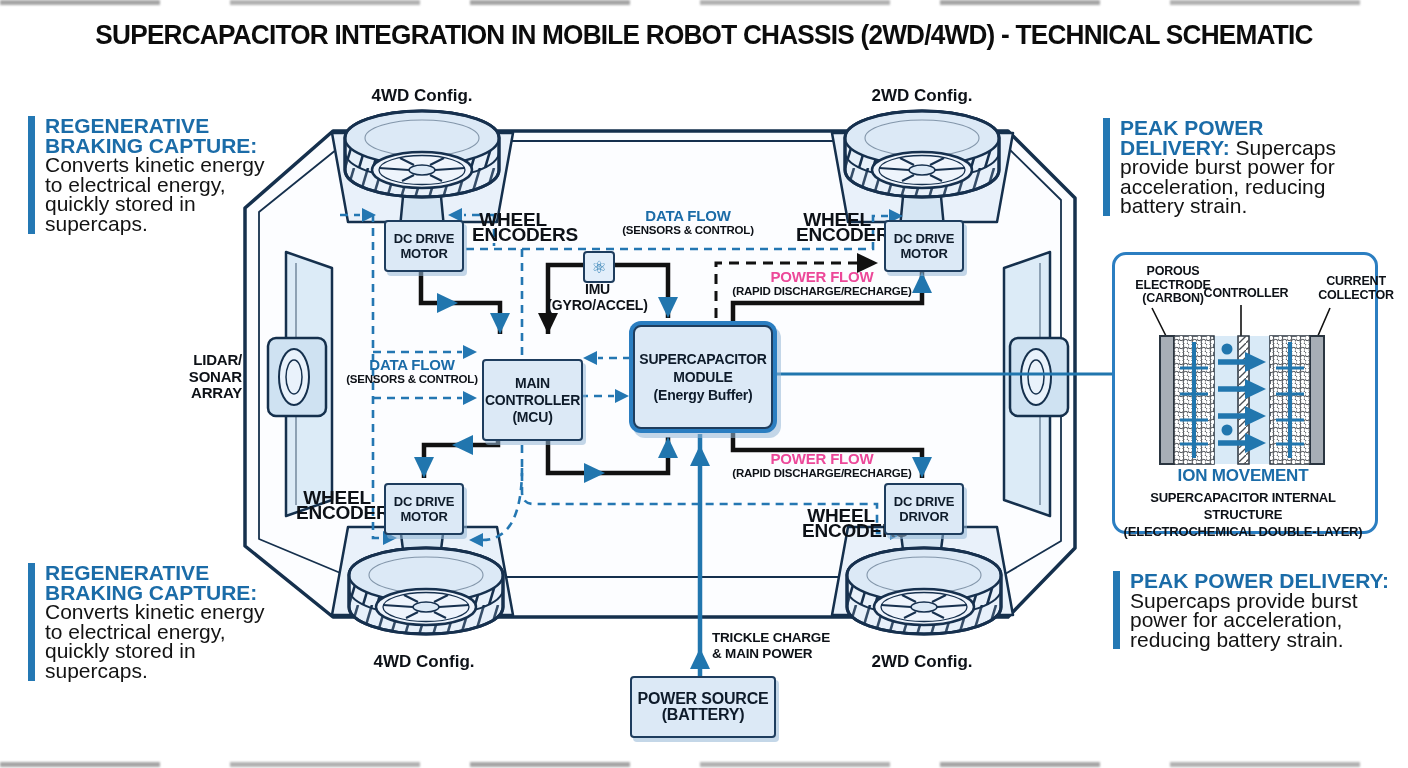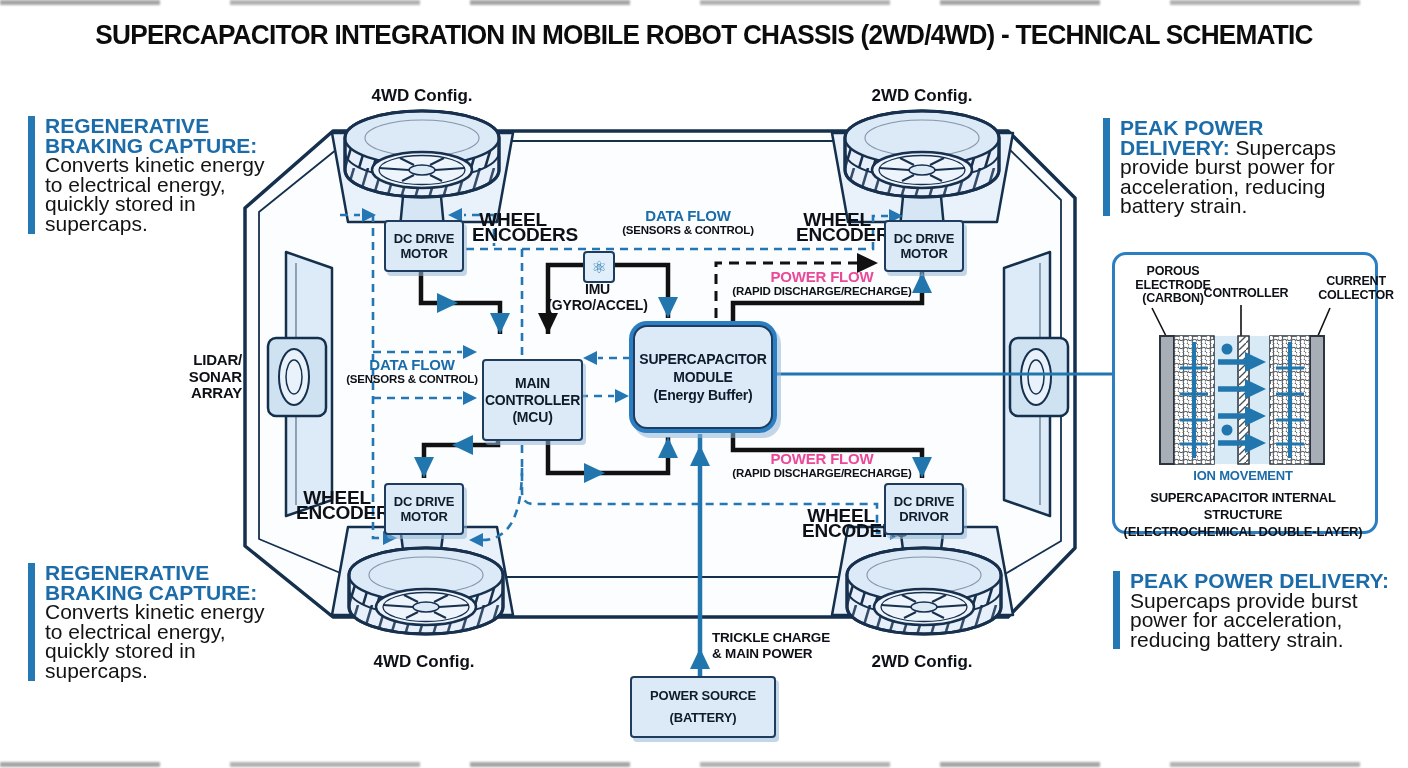--- a/index.html
+++ b/index.html
@@ -252,31 +252,31 @@
   <div class="abs comp" style="left:884px;top:220px;width:76px;height:48px;font-size:13px;line-height:15px;">DC DRIVE
 MOTOR</div>
   <div class="abs comp" style="left:384px;top:483px;width:76px;height:48px;font-size:13px;line-height:15px;">DC DRIVE
 MOTOR</div>
   <div class="abs comp" style="left:884px;top:483px;width:76px;height:48px;font-size:13px;line-height:15px;">DC DRIVE
 DRIVOR</div>
   <div class="abs comp" style="left:482px;top:336px;width:97px;height:78px;font-size:14px;line-height:17px;margin-top:23px;">MAIN
 CONTROLLER
 (MCU)</div>
   <div class="abs comp" style="left:633px;top:325px;width:136px;height:100px;font-size:14px;line-height:18px;
-       box-shadow:0 0 0 4px #2b7ec1, 4px 5px 0 4px rgba(148,183,214,.55);border-radius:14px;">SUPERCAPACITOR
+       box-shadow:0 0 0 4px #2b7ec1, 4px 5px 0 4px rgba(148,183,214,.55);border-radius:8px;">SUPERCAPACITOR
 MODULE
 (Energy Buffer)</div>
-  <div class="abs comp" style="left:630px;top:676px;width:142px;height:58px;font-size:13px;line-height:22px;">POWER SOURCE
+  <div class="abs comp" style="left:630px;top:676px;width:142px;height:58px;font-size:16px;line-height:16px;">POWER SOURCE
 (BATTERY)</div>
 
   <div class="abs panel" style="left:1112px;top:252px;width:260px;height:276px;">
     <div class="plbl" style="left:8px;top:10px;width:100px;">POROUS
 ELECTRODE
 (CARBON)</div>
     <div class="plbl" style="left:76px;top:32px;width:110px;">CONTROLLER</div>
     <div class="plbl" style="left:160px;top:20px;width:82px;margin-left:40px;">CURRENT
 COLLECTOR</div>
-    <div class="plbl" style="left:0;top:214px;width:256px;color:#1b6ca8;font-size:13px;">ION MOVEMENT</div>
+    <div class="plbl" style="left:0;top:214px;width:256px;color:#1b6ca8;font-size:17px;">ION MOVEMENT</div>
     <div class="plbl" style="left:0;top:234px;width:256px;font-size:13px;line-height:17px;">SUPERCAPACITOR INTERNAL STRUCTURE
 (ELECTROCHEMICAL DOUBLE-LAYER)</div>
   </div>
 
 </div>
 
 </body></html>

